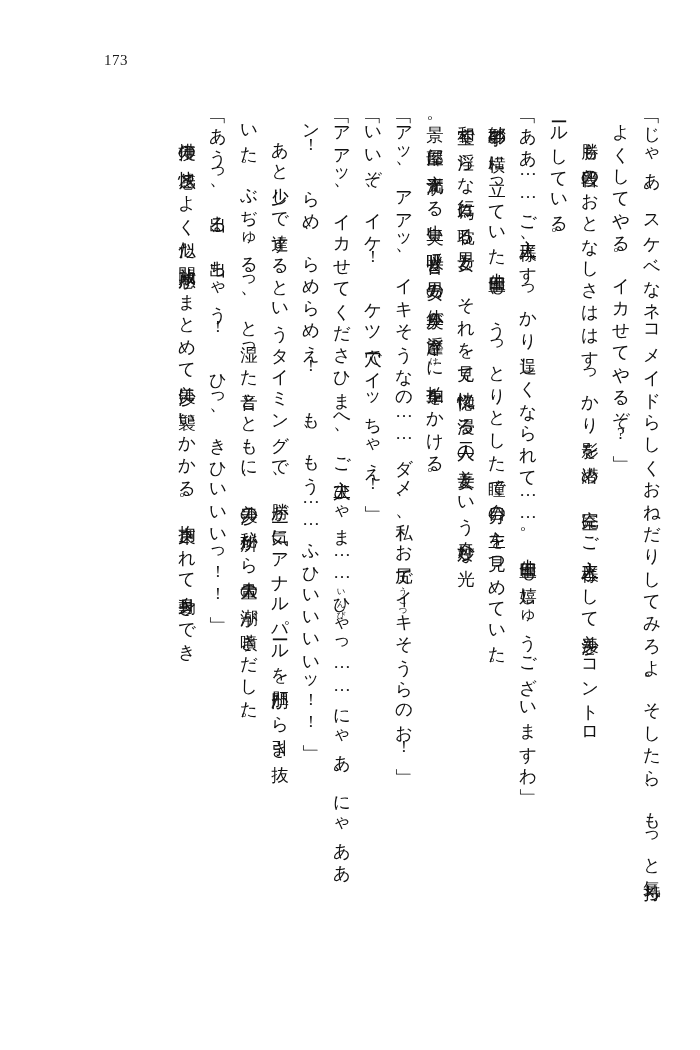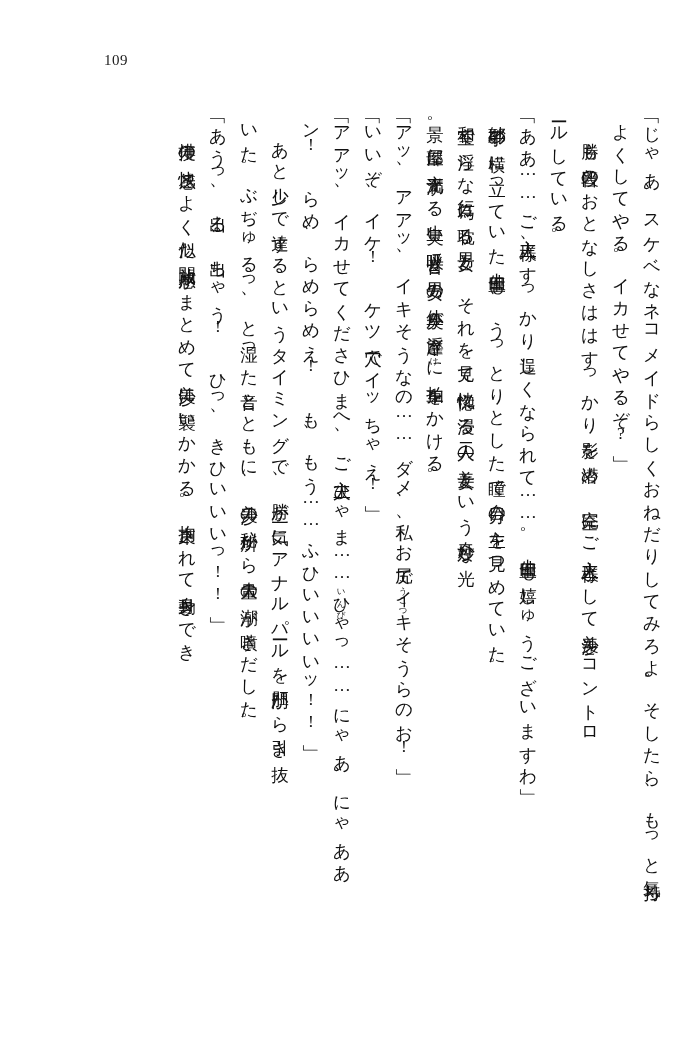--- a/index.html
+++ b/index.html
@@ -67,21 +67,21 @@
     text-orientation: upright;
     line-height: 1;
     color: #111111;
   }
 </style>
 </head>
 <body>
 
 <div class="page">
 
-  <div class="page-number">109</div>
+  <div class="page-number">173</div>
 
   <div class="text-block">
     <div class="line">「じゃあ、スケベなネコメイドらしくおねだりしてみろよ。そしたら、もっと気持ち</div>
     <div class="line">よくしてやる。イカせてやるぞ?」</div>
     <div class="line indent">勝も普段のおとなしさははすっかり影を潜め、完全にご主人様として美沙をコントロ</div>
     <div class="line">ールしている。</div>
     <div class="line">「ああ……ご主人様、すっかり逞しくなられて……。由佳里も嬉しゅうございますわ」</div>
     <div class="line">紗耶子の横に立っていた由佳里も、うっとりとした瞳で自分の主を見つめていた。</div>
     <div class="line">和室で淫らな行為に耽る男女と、それを見て恍惚に浸る二人の美女という奇妙な光</div>
     <div class="line">景。部屋に充満する生臭い呼吸音と男女の体臭が淫靡さに拍車をかける。</div>

